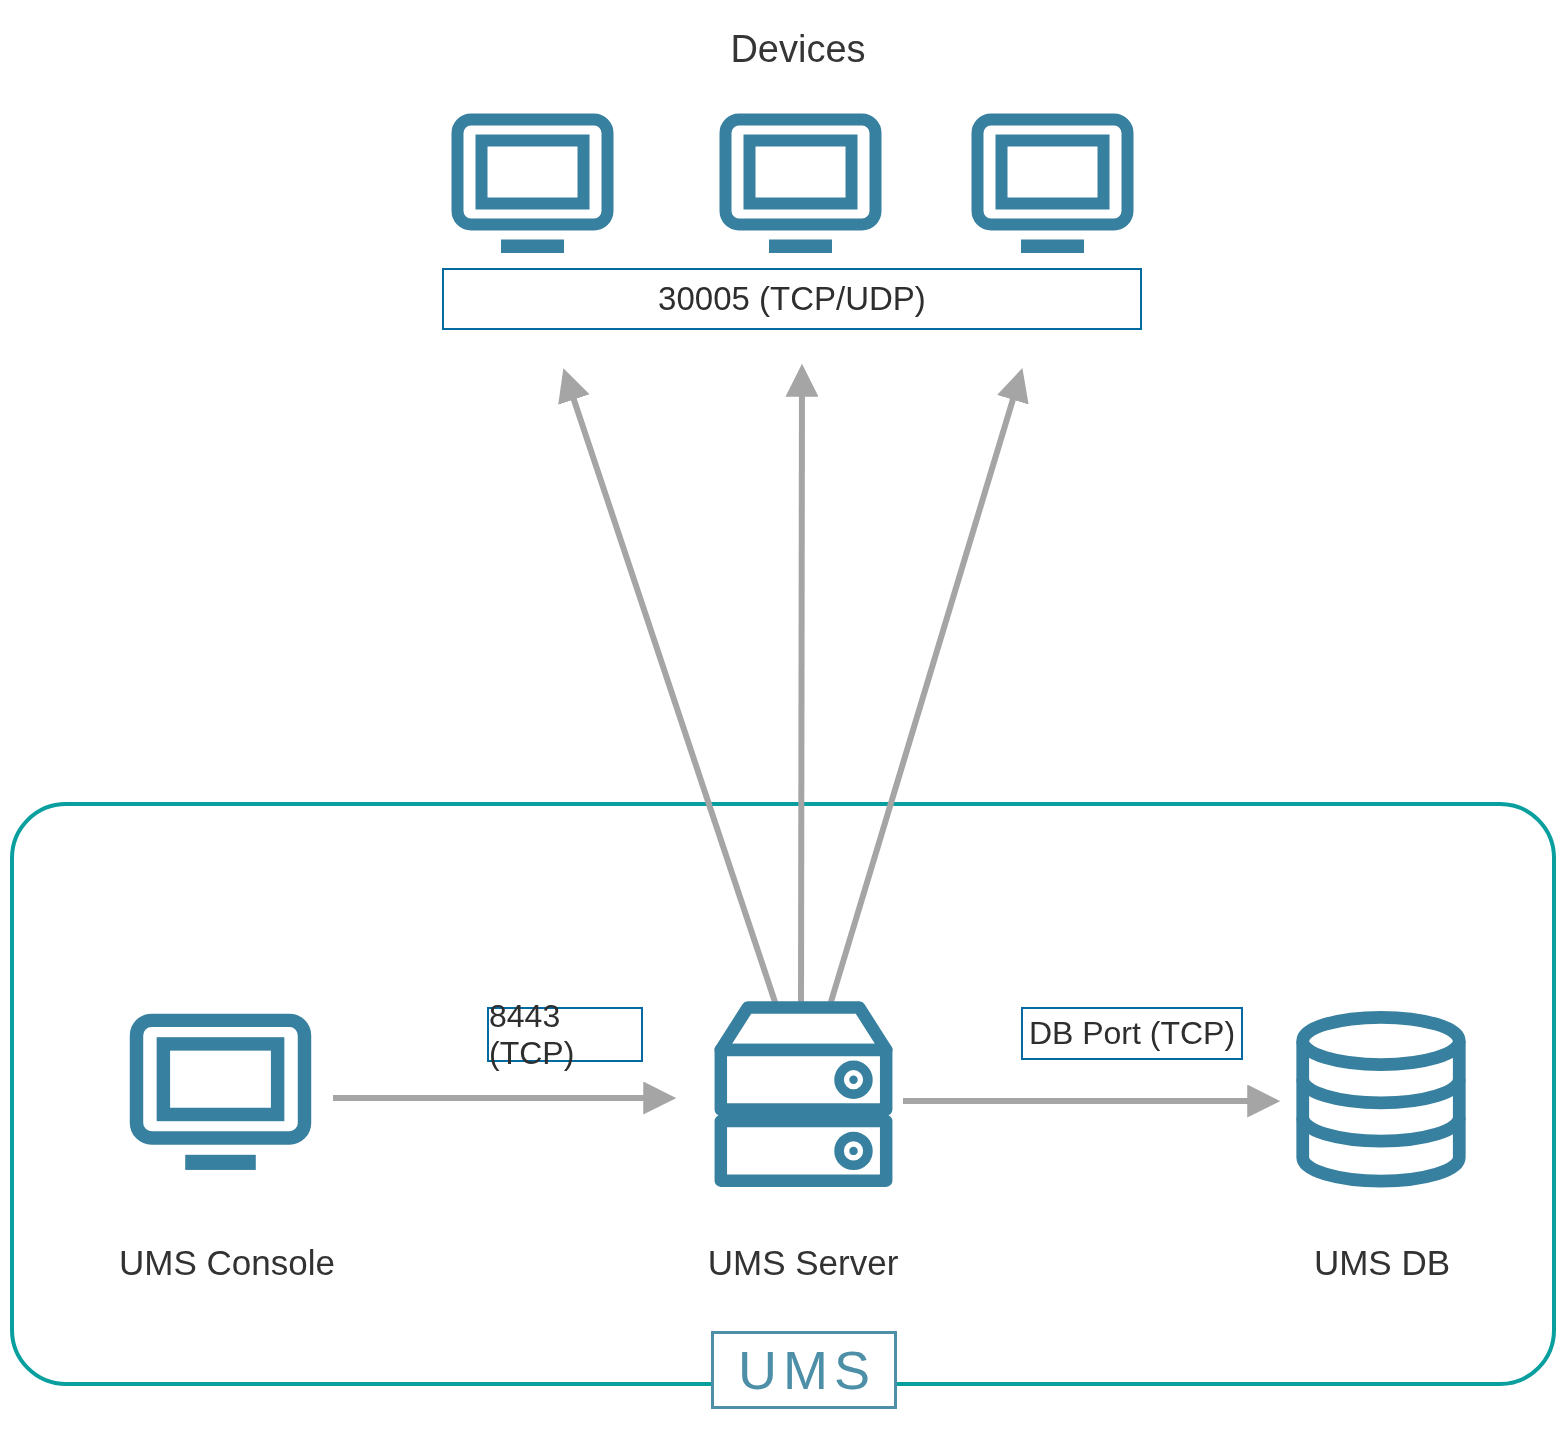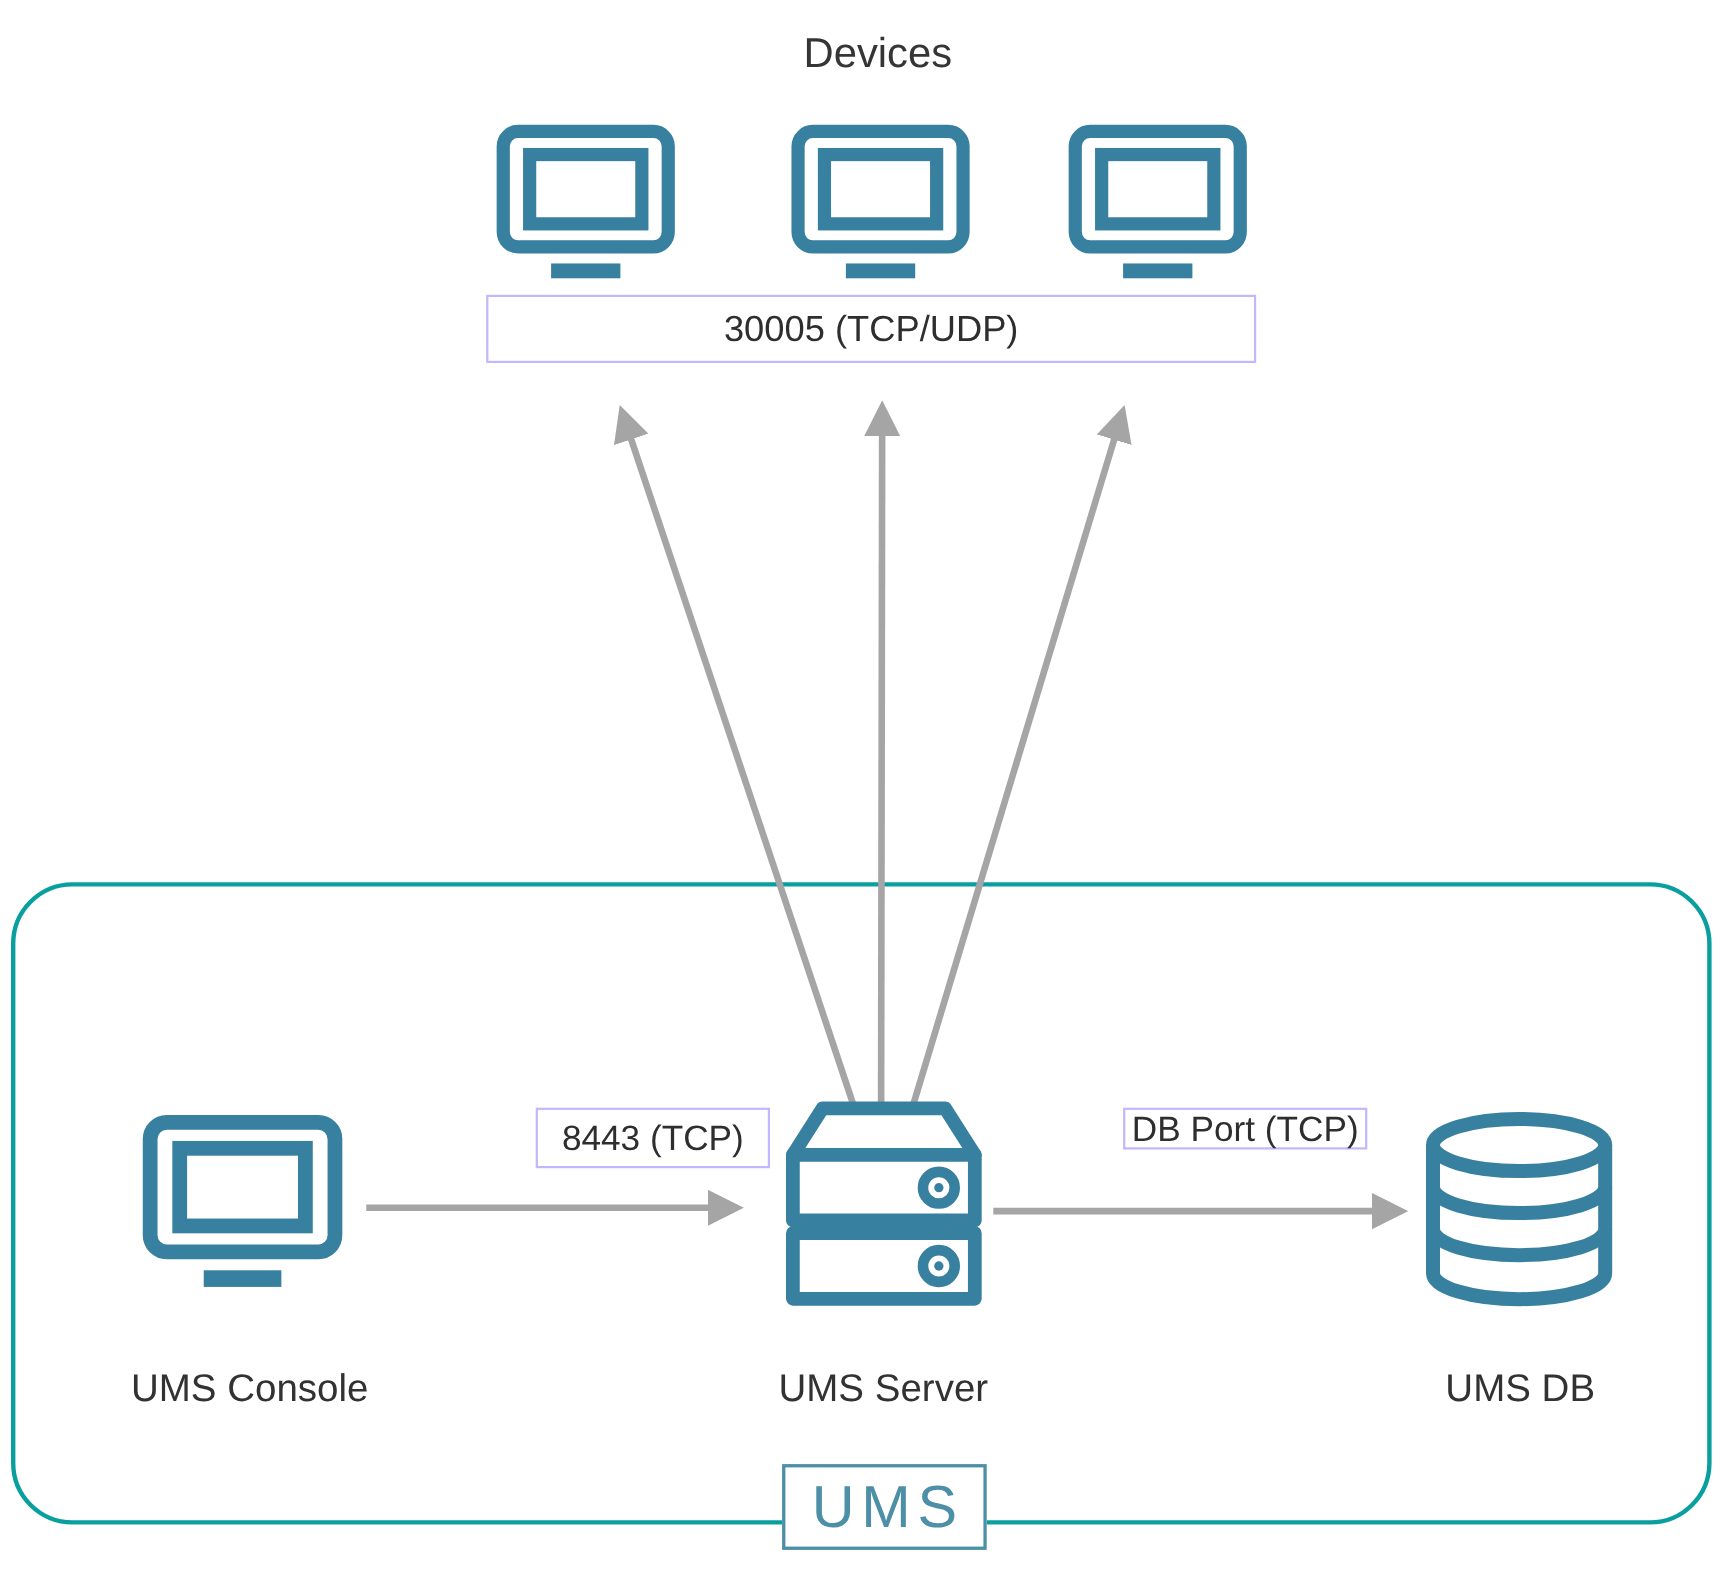--- a/index.html
+++ b/index.html
@@ -45,32 +45,32 @@
   .mon2    { left: 718px;  top: 112px;  width: 165px; height: 150px; }
   .mon3    { left: 970px;  top: 112px;  width: 165px; height: 150px; }
   .console { left: 128px;  top: 1012px; width: 185px; height: 168px; }
   .server  { left: 706px;  top: 998px;  width: 195px; height: 200px; }
   .db      { left: 1290px; top: 1010px; width: 182px; height: 182px; }
   .icon svg { width: 100%; height: 100%; }
 
   
   .portbox {
     background: #ffffff;
-    border: 2px solid #c4b5fd;
+    border: 2px solid #0369a1;
     display: flex;
     align-items: center;
     justify-content: center;
     font-size: 33px;
     color: #2e2e2e;
     z-index: 2;
     box-sizing: border-box;
   }
   .devport { left: 442px;  top: 268px;  width: 700px; height: 62px; }
-  .p8443   { left: 487px;  top: 1007px; width: 213px; height: 55px; font-size: 32px; }
-  .pdb     { left: 1021px; top: 1007px; width: 222px; height: 38px; font-size: 32px; }
+  .p8443   { left: 487px;  top: 1007px; width: 156px; height: 55px; font-size: 32px; }
+  .pdb     { left: 1021px; top: 1007px; width: 222px; height: 53px; font-size: 32px; }
 
   
   .nodelabel {
     width: 350px;
     text-align: center;
     font-size: 35px;
     color: #323232;
     z-index: 2;
   }
   .lconsole { left: 52px;   top: 1243px; }

